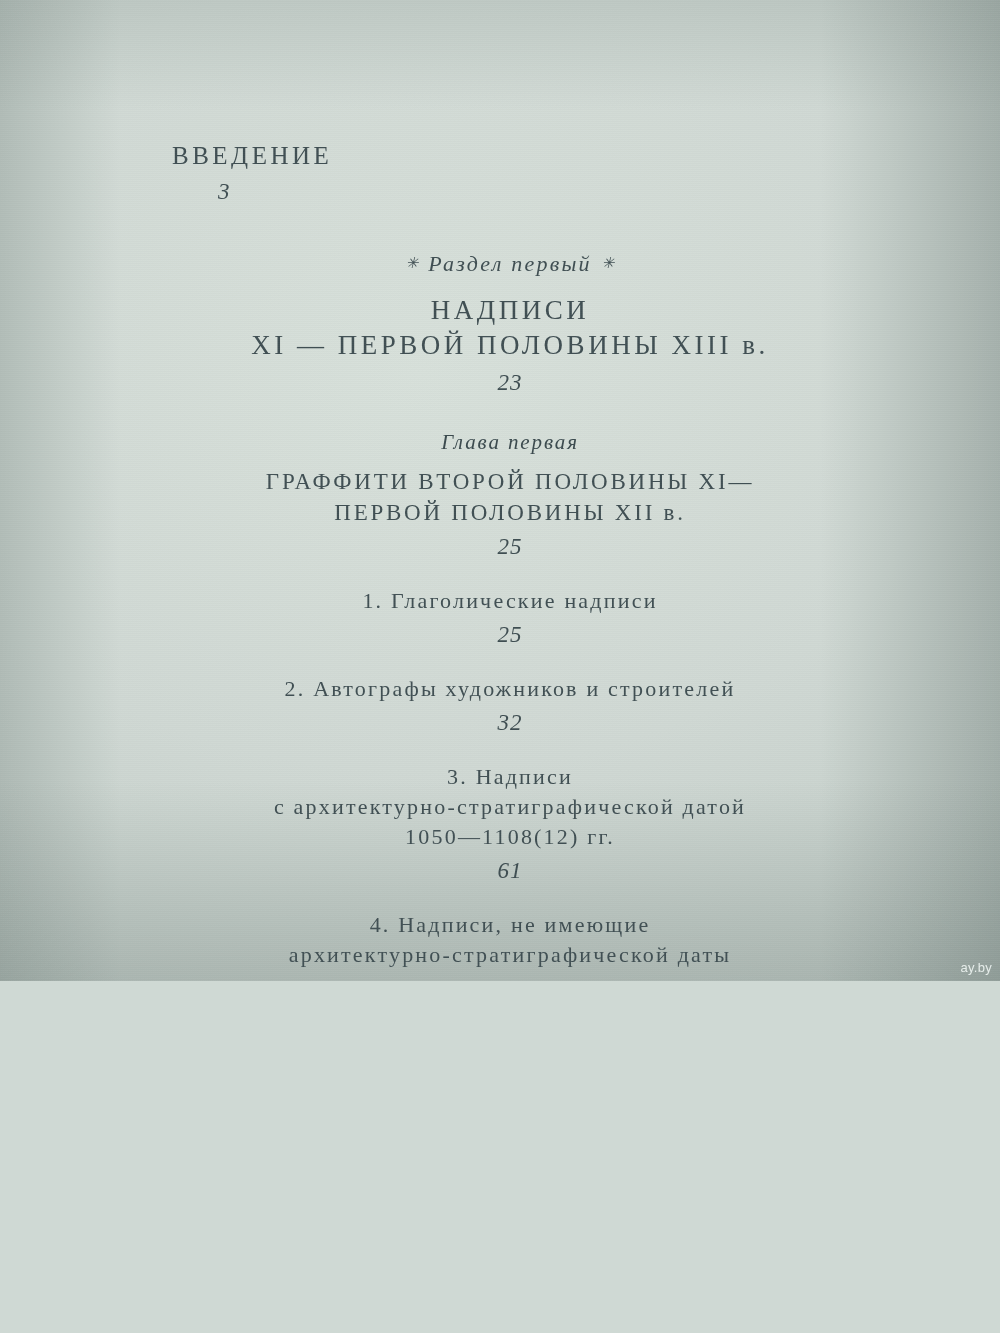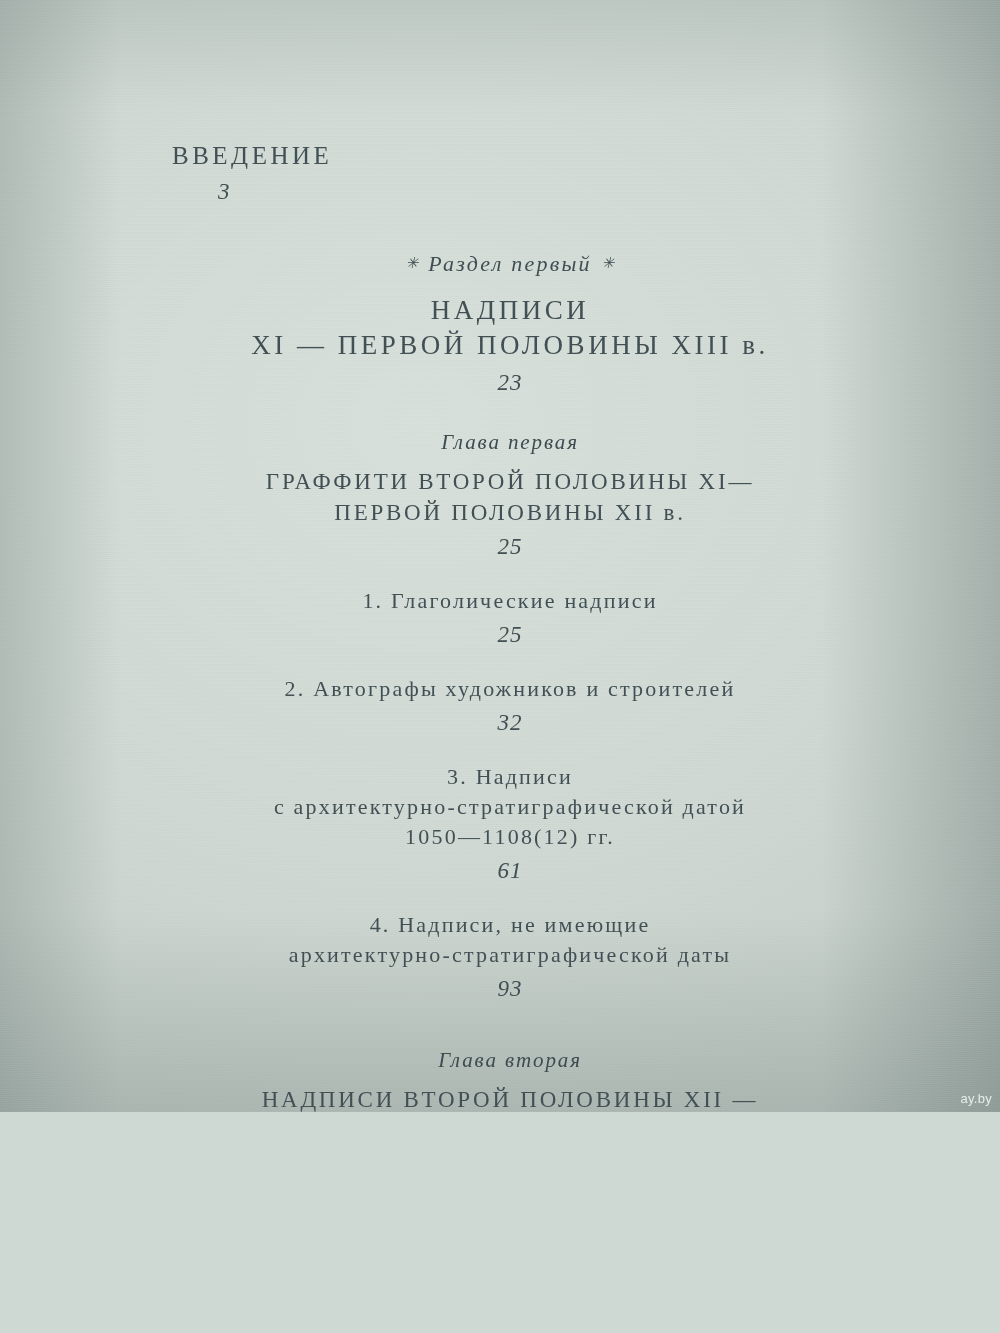--- a/index.html
+++ b/index.html
@@ -10,21 +10,21 @@
     width: 1000px;
     height: 1333px;
     background: #cfd9d4;
     font-family: "Liberation Serif", serif;
     overflow: hidden;
   }
   
   .photo {
     position: relative;
     width: 1000px;
-    height: 1112px;
+    height: 981px;
     background:
       radial-gradient(ellipse 120% 90% at 42% 38%, #d7e0da 0%, #cfd8d3 45%, #c4cec9 75%, #b9c4c0 100%);
     overflow: hidden;
   }
   
   .shade-left {
     position: absolute;
     left: 0; top: 0;
     width: 120px; height: 100%;
     background: linear-gradient(to right, rgba(120,135,130,0.35), rgba(120,135,130,0.0));

